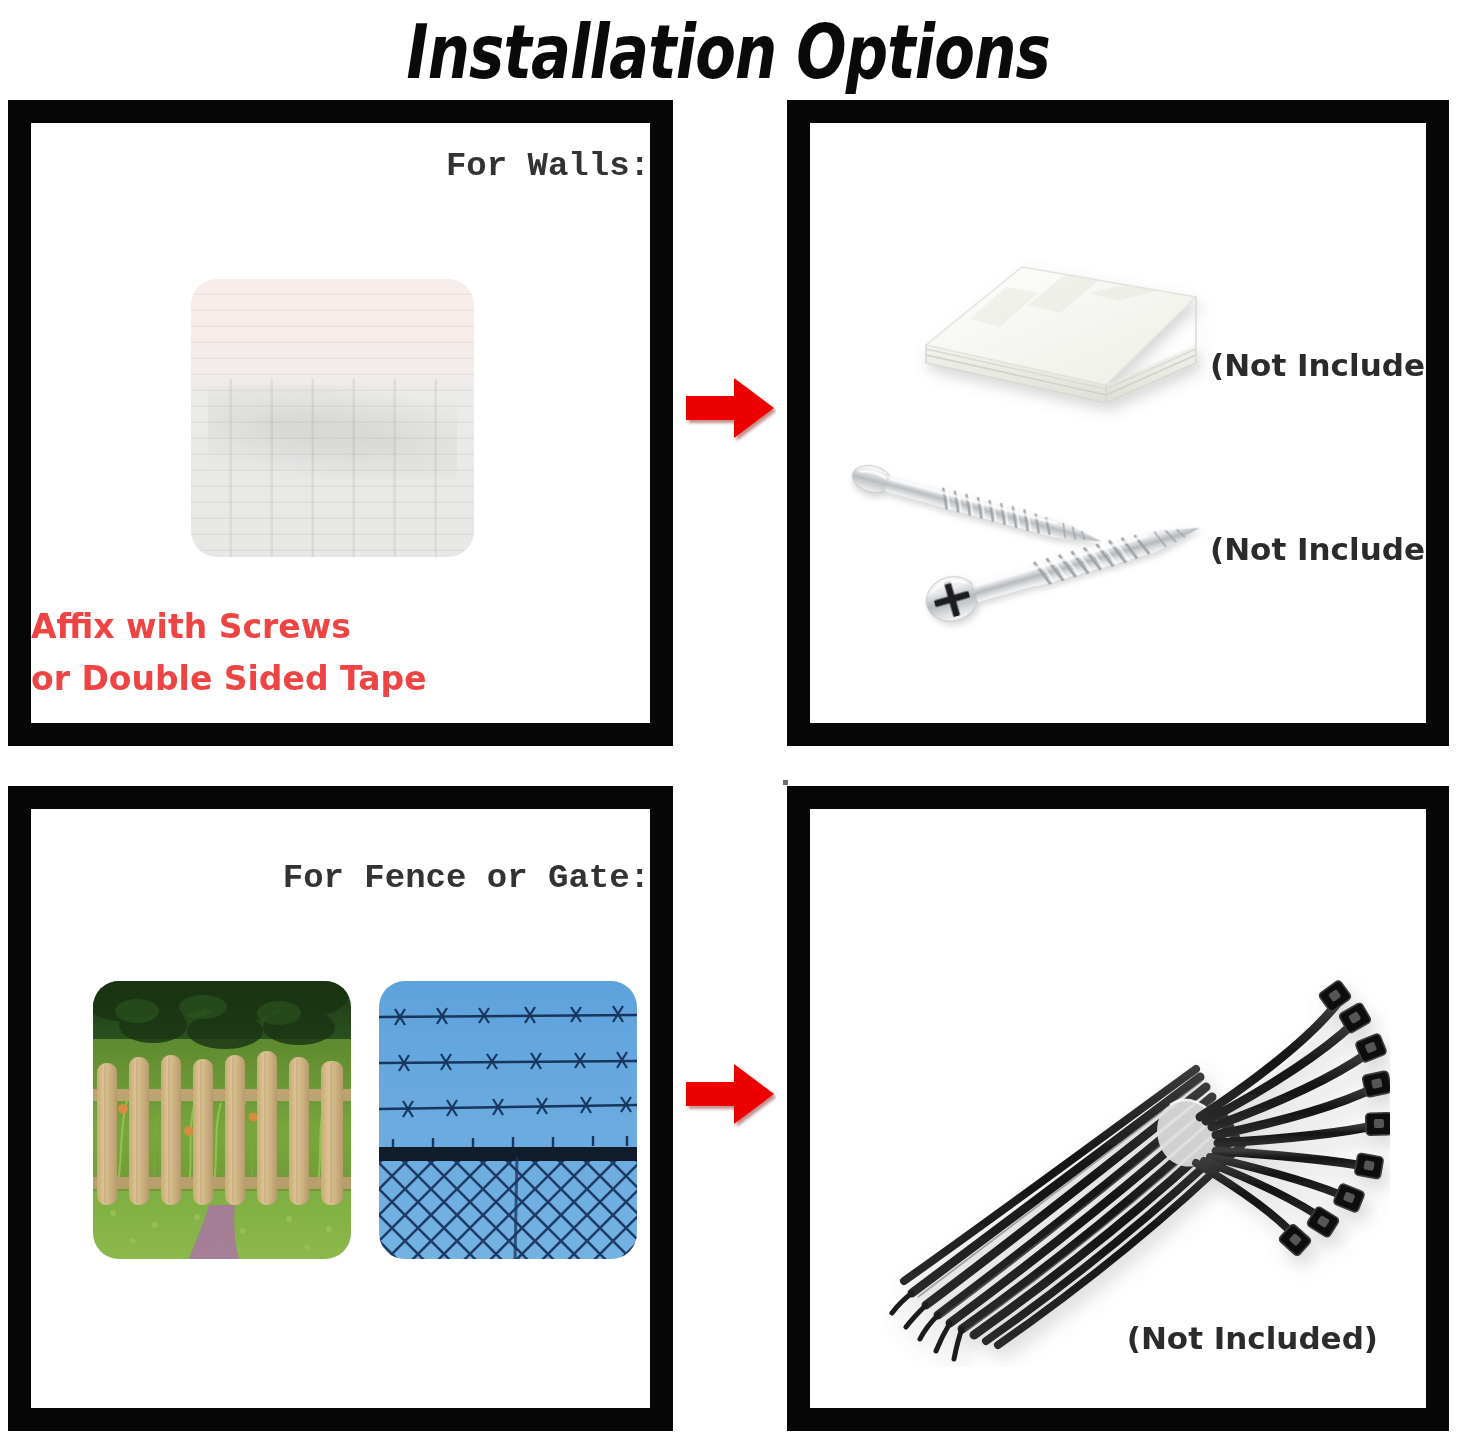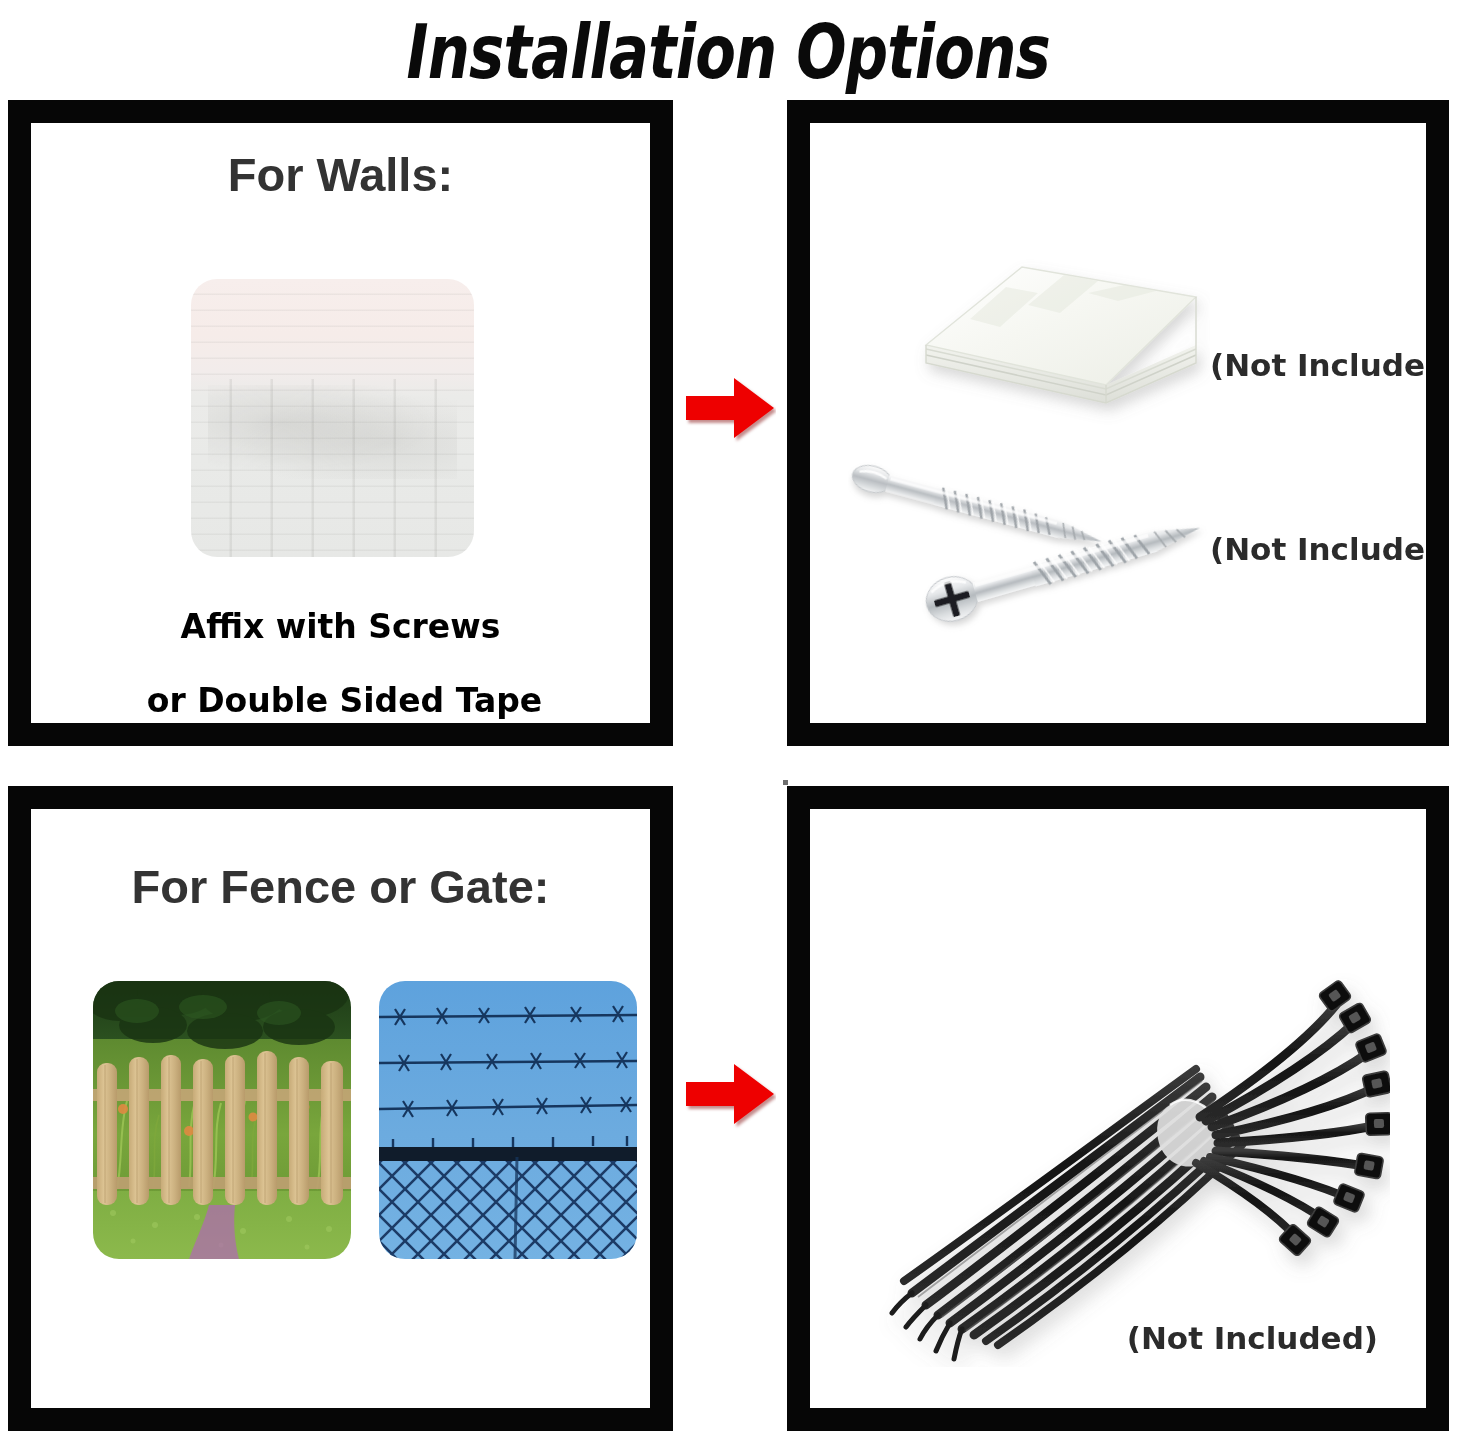--- a/index.html
+++ b/index.html
@@ -55,36 +55,35 @@
     width: 100%;
     height: 100%;
     background: #ffffff;
     overflow: hidden;
   }
 
   
   .panel-heading {
     position: absolute;
     left: 0; right: 0;
-    text-align: center;
-    font-family: Liberation Sans, sans-serif;
+    text-align: right;
+    font-family: Liberation Mono, monospace;
     font-weight: bold;
-    font-size: 47px;
+    font-size: 34px;
     color: #333333;
     letter-spacing: 0px;
   }
   .panel-caption {
     position: absolute;
     left: 0; right: 0;
-    text-align: center;
     font-family: "DejaVu Sans", sans-serif;
     font-weight: bold;
     font-size: 33px;
     line-height: 52px;
-    color: #000000;
+    color: #ef4444;
   }
   .not-included {
     position: absolute;
     font-family: "DejaVu Sans", sans-serif;
     font-weight: bold;
     font-size: 31px;
     color: #2b2b2b;
     white-space: nowrap;
   }
 
@@ -189,21 +188,21 @@
 
     <div class="panel-heading" style="top:24px;">For Walls:</div>
 
     <div id="wall-photo">
       <div class="brick-lines"></div>
       <div class="brick-mortar"></div>
       <div class="brick-smudge"></div>
     </div>
 
     <div class="panel-caption" style="top:478px;">Affix with Screws</div>
-    <div class="panel-caption" style="top:552px;margin-left:8px;">or Double Sided Tape</div>
+    <div class="panel-caption" style="top:530px;">or Double Sided Tape</div>
   </div>
 </div>
 
 <div class="red-arrow" id="arrow-walls">
   <svg viewBox="0 0 92 72" width="92" height="72" xmlns="http://www.w3.org/2000/svg">
     <defs>
       <filter id="arrShadow1" x="-25%" y="-25%" width="160%" height="160%">
         <feDropShadow dx="2.5" dy="3" stdDeviation="1.6" flood-color="#7a0000" flood-opacity="0.45"></feDropShadow>
       </filter>
     </defs>

